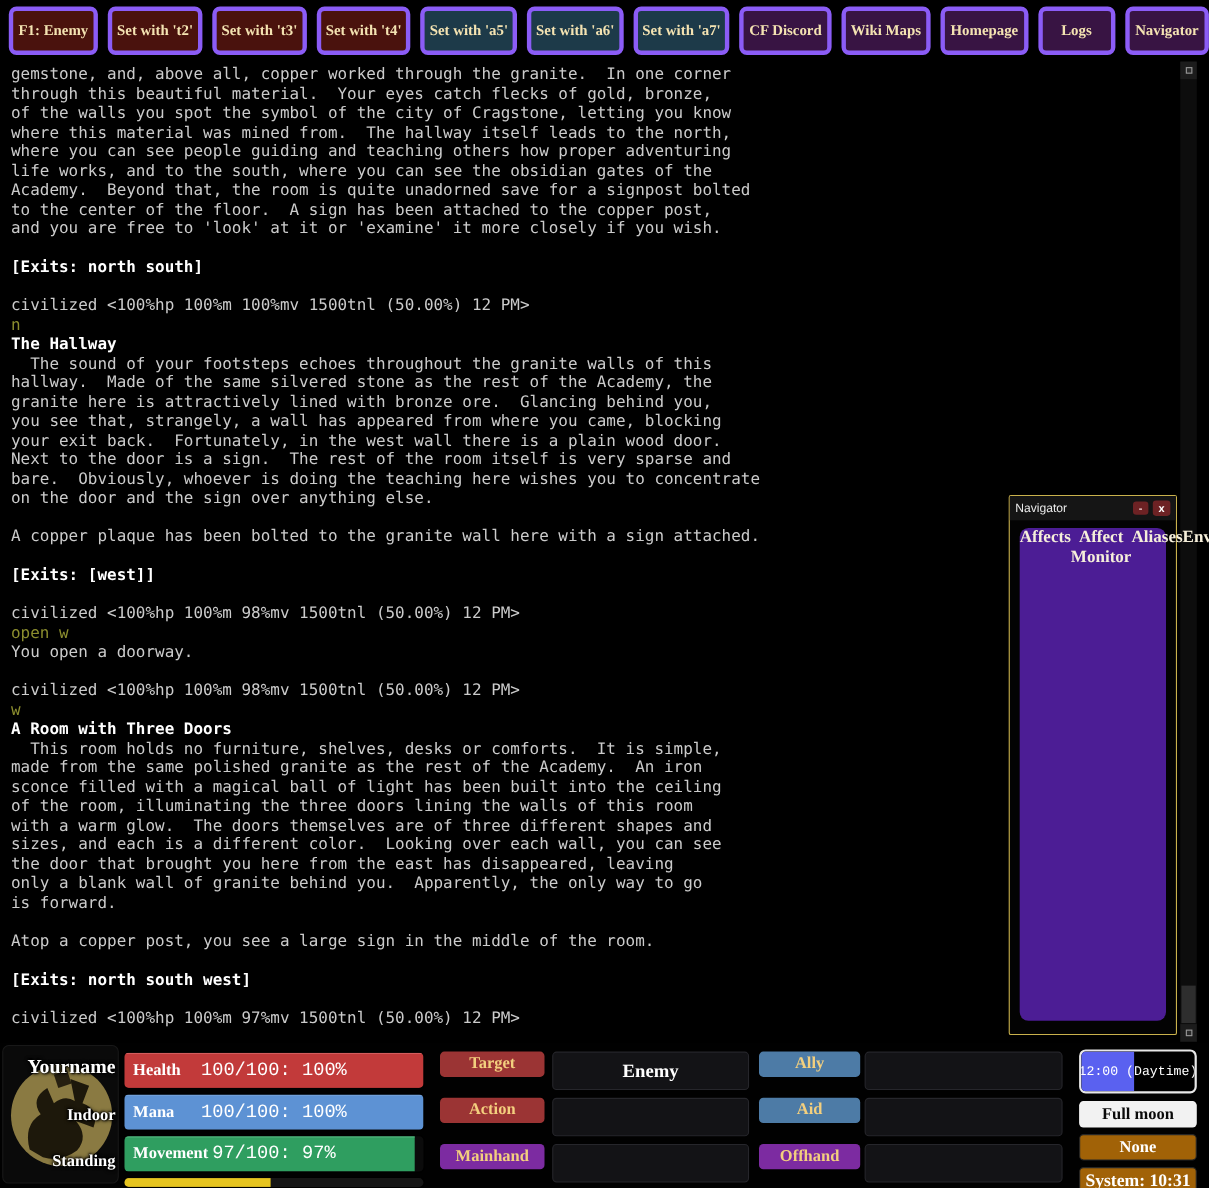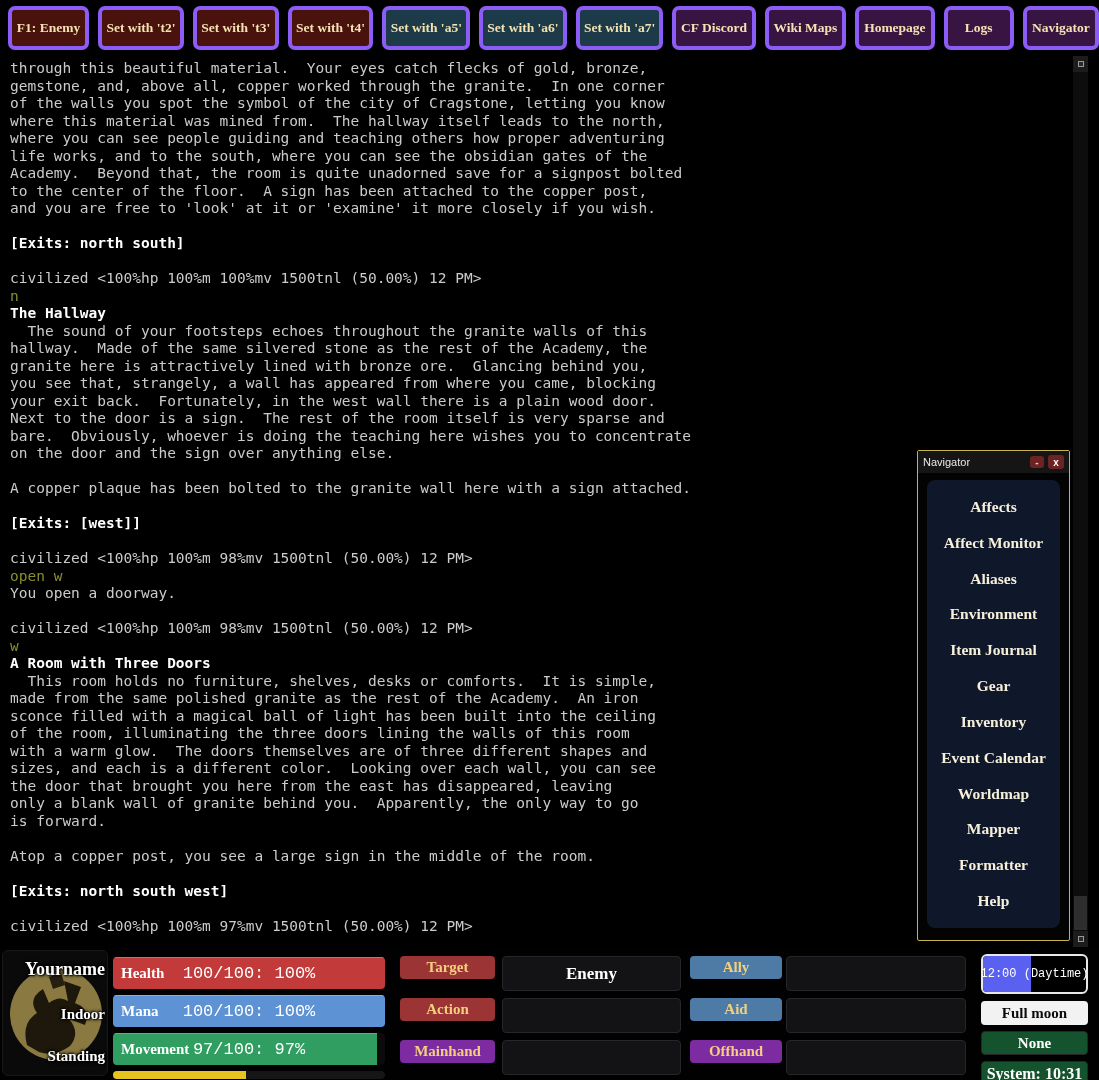--- a/index.html
+++ b/index.html
@@ -34,22 +34,22 @@
 
   
   .navigator { position:absolute; left:917px; top:450px; width:153px; height:491px;
                background:#030303; border:1px solid #c9b14c; border-radius:2px; }
   .nav-titlebar { height:22px; display:flex; align-items:center; padding:0 5px; background:#151515; }
   .nav-title { color:#e8e8e8; font-size:11px; flex:1; }
   .nav-winbtn { border-radius:3px; background:#6d2224; color:#e9caca; font-size:10px; font-weight:700;
                 display:flex; align-items:center; justify-content:center; margin-left:4px; cursor:pointer; }
   .nav-winbtn.min { width:14px; height:12px; }
   .nav-winbtn.close { width:16px; height:14px; color:#fff; }
-  .nav-list { margin:7px 9px; background:#0f172a; border-radius:8px; height:448px;
-              display:flex; flex-direction:column; justify-content:space-evenly; }
+  .nav-list { margin:7px 9px; background:#4c1d95; border-radius:8px; height:448px;
+              display:flex; flex-direction:row; justify-content:space-evenly; }
   .nav-item { text-align:center; color:#f6efda; font-family:"Liberation Serif", serif;
               font-weight:700; font-size:15.5px; cursor:pointer; }
 
   
   .bottombar { position:absolute; top:948px; left:0; width:1099px; height:132px; background:#010101; }
 
   .char-panel { position:absolute; left:2px; top:2px; width:106px; height:126px; background:#0a0a0a;
                 border:1px solid #181818; border-radius:6px; overflow:hidden; }
   .emblem { position:absolute; left:6px; top:16px; }
   .char-texts { position:absolute; inset:0; display:flex; flex-direction:column;
@@ -91,21 +91,21 @@
 
   .clock-col { position:absolute; left:981px; top:6px; width:107px; }
   .clock-box { position:relative; height:40px; border:2px solid #e8e8e8; border-radius:6px; background:#000;
                overflow:hidden; }
   .clock-fill { position:absolute; left:0; top:0; bottom:0; background:#5a61f0; }
   .clock-text { position:absolute; inset:0; display:flex; align-items:center; justify-content:center;
                 color:#fff; font-family:Liberation Mono, monospace; font-size:12px; white-space:nowrap; }
   .moon-box { margin-top:7px; height:24px; background:#f2f2f2; border-radius:4px; display:flex;
               align-items:center; justify-content:center; color:#0a0a0a;
               font-family:"Liberation Serif", serif; font-weight:700; font-size:15px; }
-  .info-box { margin-top:6px; height:24px; background:#14532d; border:1px solid #262626; border-radius:4px;
+  .info-box { margin-top:6px; height:24px; background:#a16207; border:1px solid #262626; border-radius:4px;
               display:flex; align-items:center; justify-content:center; color:#fff;
               font-family:"Liberation Serif", serif; font-weight:700; font-size:15px; }
   .info-box.system { height:26px; font-size:16px; }
 </style>
 </head>
 <body>
 
 <div class="toolbar">
 
 <div class="tb-btn red">F1: Enemy</div>
@@ -117,22 +117,22 @@
     <div class="tb-btn blue">Set with 'a7'</div>
     <div class="tb-btn purple">CF Discord</div>
     <div class="tb-btn purple">Wiki Maps</div>
     <div class="tb-btn purple">Homepage</div>
     <div class="tb-btn purple">Logs</div>
     <div class="tb-btn purple">Navigator</div>
   </div>
 
 <div class="console">
 
-<div class="line">through this beautiful material.  Your eyes catch flecks of gold, bronze,</div>
-    <div class="line">gemstone, and, above all, copper worked through the granite.  In one corner</div>
+<div class="line">gemstone, and, above all, copper worked through the granite.  In one corner</div>
+    <div class="line">through this beautiful material.  Your eyes catch flecks of gold, bronze,</div>
     <div class="line">of the walls you spot the symbol of the city of Cragstone, letting you know</div>
     <div class="line">where this material was mined from.  The hallway itself leads to the north,</div>
     <div class="line">where you can see people guiding and teaching others how proper adventuring</div>
     <div class="line">life works, and to the south, where you can see the obsidian gates of the</div>
     <div class="line">Academy.  Beyond that, the room is quite unadorned save for a signpost bolted</div>
     <div class="line">to the center of the floor.  A sign has been attached to the copper post,</div>
     <div class="line">and you are free to 'look' at it or 'examine' it more closely if you wish.</div>
     <div class="line"> </div>
     <div class="line bold">[Exits: north south]</div>
     <div class="line"> </div>

